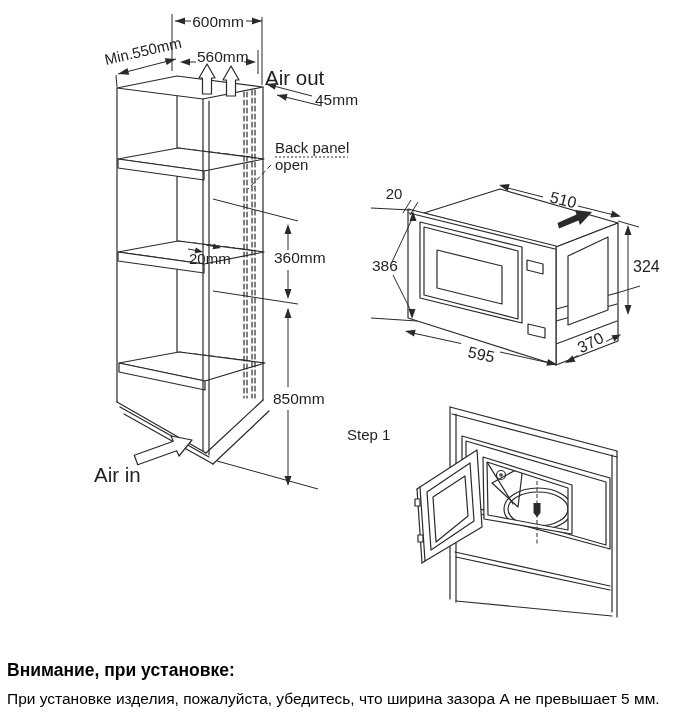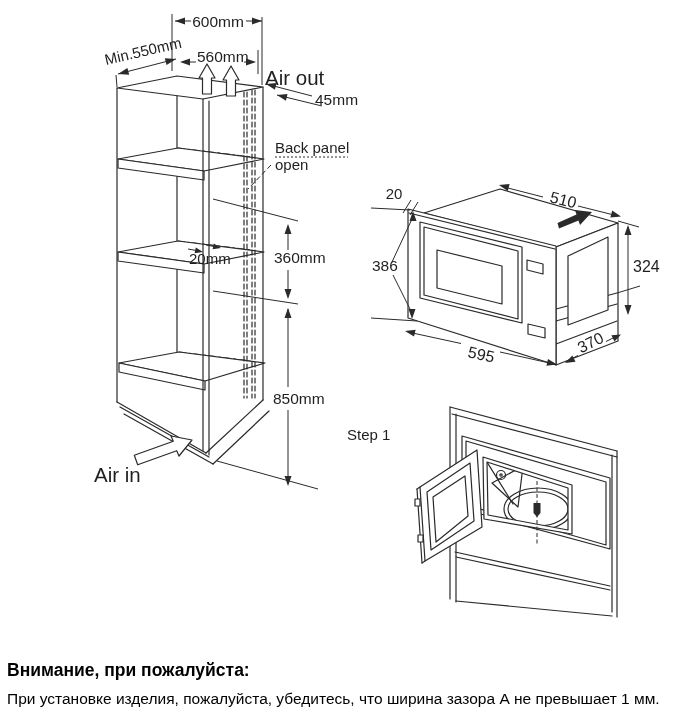--- a/index.html
+++ b/index.html
@@ -255,14 +255,14 @@
       <path class="lnw" d="M418,535 h5 v7 h-5 Z"></path>
     </g>
     <g>
       <path class="ln" d="M455,552 L610,586"></path>
       <path class="ln" d="M456,557 L610,590"></path>
       <path class="ln" d="M456,601 L612,616"></path>
     </g>
   </g>
 </svg>
 
-<div class="notice-heading">Внимание, при пожалуйста:</div>
-<div class="notice-body">При установке изделия, пожалуйста, убедитесь, что ширина зазора А не превышает 1 мм.</div>
+<div class="notice-heading">Внимание, при установке:</div>
+<div class="notice-body">При установке изделия, пожалуйста, убедитесь, что ширина зазора А не превышает 5 мм.</div>
 
 </body></html>

